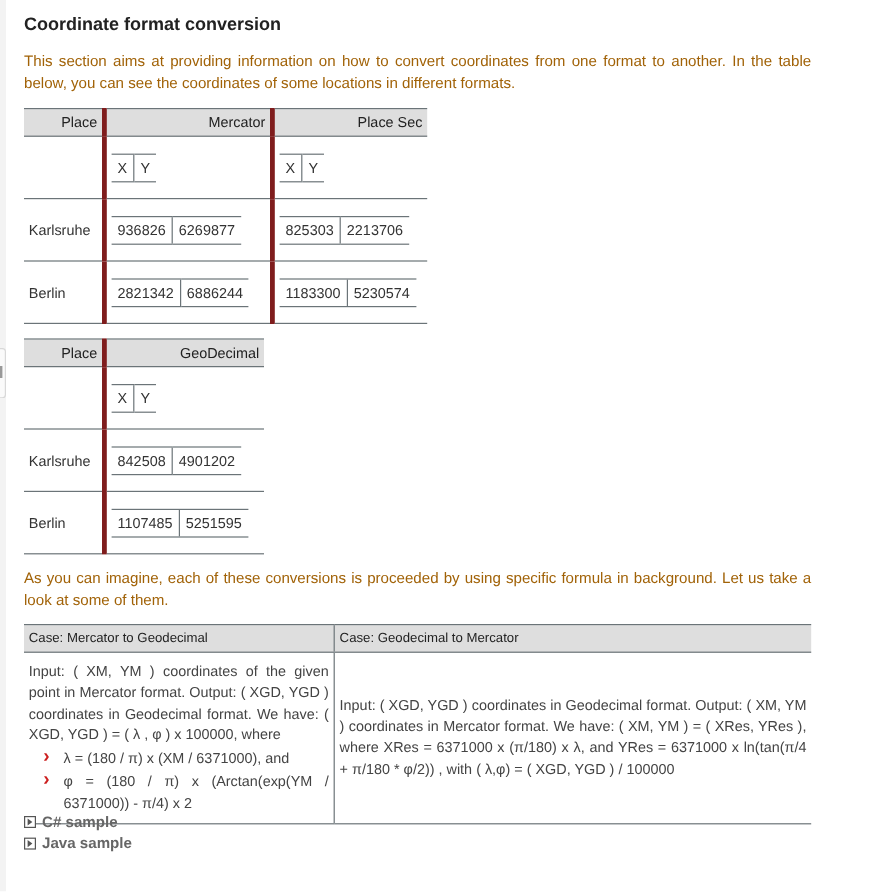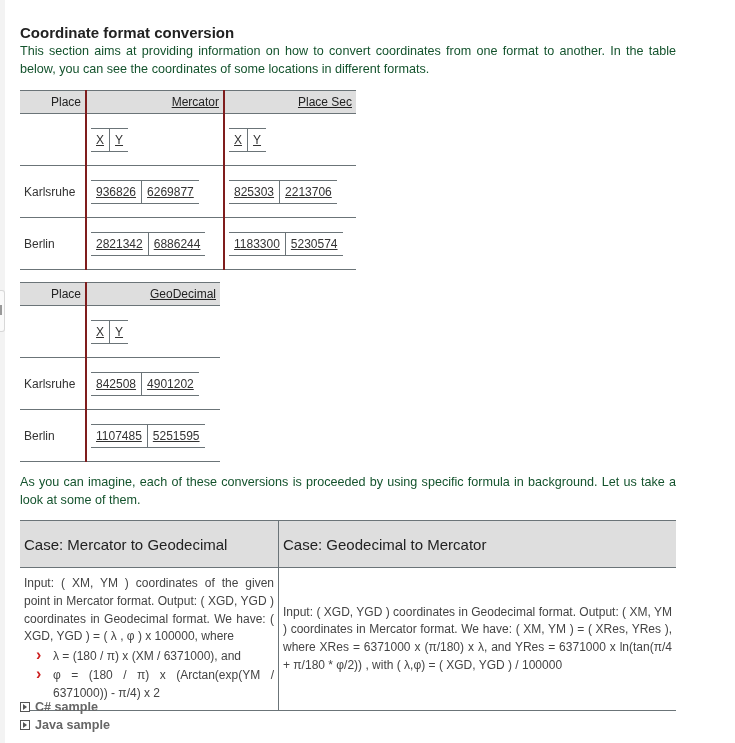--- a/index.html
+++ b/index.html
@@ -4,32 +4,32 @@
 <style>
   html, body { margin: 0; padding: 0; }
   body {
     width: 735px; height: 743px; overflow: hidden; background: #fff;
     font-family: "Liberation Sans", sans-serif; color: #333; position: relative;
   }
   .left-strip { position: absolute; left: 0; top: 0; width: 5px; height: 743px; background: #f3f3f3; }
   .scroll-handle { position: absolute; left: 0; top: 290px; width: 4px; height: 40px; background: #fafafa; border: 1px solid #d8d8d8; border-left: none; border-radius: 0 3px 3px 0; }
   .scroll-handle::after { content: ""; position: absolute; left: 0; top: 14px; width: 2px; height: 10px; background: #999; }
   .content { position: absolute; left: 20px; top: 0; width: 656px; }
-  h2 { margin: 0; position: absolute; top: 24px; left: 0; font-size: 15px; font-weight: bold; color: #222; white-space: nowrap; }
-  p.para { margin: 0; position: absolute; left: 0; width: 656px; font-size: 12.6px; line-height: 18px; text-align: justify; color: #14532d; }
+  h2 { margin: 0; position: absolute; top: 12px; left: 0; font-size: 15px; font-weight: bold; color: #222; white-space: nowrap; }
+  p.para { margin: 0; position: absolute; left: 0; width: 656px; font-size: 12.6px; line-height: 18px; text-align: justify; color: #a16207; }
   table { border-collapse: collapse; position: absolute; left: 0; font-size: 12px; color: #333; }
   .coord th, .coord td { border-top: 1px solid #6b7478; border-bottom: 1px solid #6b7478; }
   .coord th { background: #dedede; text-align: right; font-weight: normal; padding: 0 4px; height: 22px; color: #222; }
   .coord td { padding: 0 4px; vertical-align: middle; }
-  .coord .vl { border-left: 2px solid #7f1d1d; text-decoration: underline; }
+  .coord .vl { border-left: 4px solid #7f1d1d; }
   .inner { position: static; border-collapse: collapse; font-size: 12px; }
   .inner td { border-top: 1px solid #6b7478; border-bottom: 1px solid #6b7478; padding: 0 5px; height: 22px; }
   .inner td + td { border-left: 1px solid #6b7478; }
   .formula { width: 656px; }
-  .formula th { background: #dedede; text-align: left; font-weight: normal; color: #222; font-size: 15px; padding: 12px 4px; height: 22px; border-top: 1px solid #6b7478; border-bottom: 1px solid #6b7478; }
+  .formula th { background: #dedede; text-align: left; font-weight: normal; color: #222; font-size: 11px; padding: 0 4px; height: 22px; border-top: 1px solid #6b7478; border-bottom: 1px solid #6b7478; }
   .formula td { font-size: 12px; line-height: 17.6px; color: #444; padding: 3px 4px; vertical-align: middle; border-bottom: 1px solid #6b7478; text-align: justify; margin-left: 36px; }
   .formula .vl { border-left: 1px solid #6b7478; }
   .formula ul { list-style: none; margin: 0; padding: 0 0 0 12px; }
   .formula li { position: relative; padding-left: 17px; margin-top: 2px; }
   .formula li::before { content: "›"; position: absolute; left: 0; top: -2px; color: #cc1f1f; font-weight: bold; font-size: 16px; }
   .samples { position: absolute; left: 0; font-size: 12.6px; color: #666; font-weight: bold; }
   .sample { display: flex; align-items: center; height: 18px; cursor: pointer; }
   .expand-icon { width: 8px; height: 8px; border: 1px solid #555; margin-right: 5px; position: relative; background: #fff; }
   .expand-icon::after { content: ""; position: absolute; left: 2px; top: 1px; border-left: 4px solid #555; border-top: 3px solid transparent; border-bottom: 3px solid transparent; }
 </style>
@@ -186,21 +186,21 @@
           <li>φ = (180 / π) x (Arctan(exp(YM / 6371000)) - π/4) x 2</li>
         </ul>
       </td>
       <td class="vl">
         <div>Input: ( XGD, YGD ) coordinates in Geodecimal format. Output: ( XM, YM ) coordinates in Mercator format. We have: ( XM, YM ) = ( XRes, YRes ), where XRes = 6371000 x (π/180) x λ, and YRes = 6371000 x ln(tan(π/4 + π/180 * φ/2)) , with ( λ,φ) = ( XGD, YGD ) / 100000</div>
       </td>
     </tr>
   </tbody>
     </table>
 
-  <div class="samples" style="top:698px;">
+  <div class="samples" style="top:676px;">
     <div class="sample">
       <span class="expand-icon"></span>
       <span>C# sample</span>
     </div>
     <div class="sample">
       <span class="expand-icon"></span>
       <span>Java sample</span>
     </div>
   </div>
 </div>

